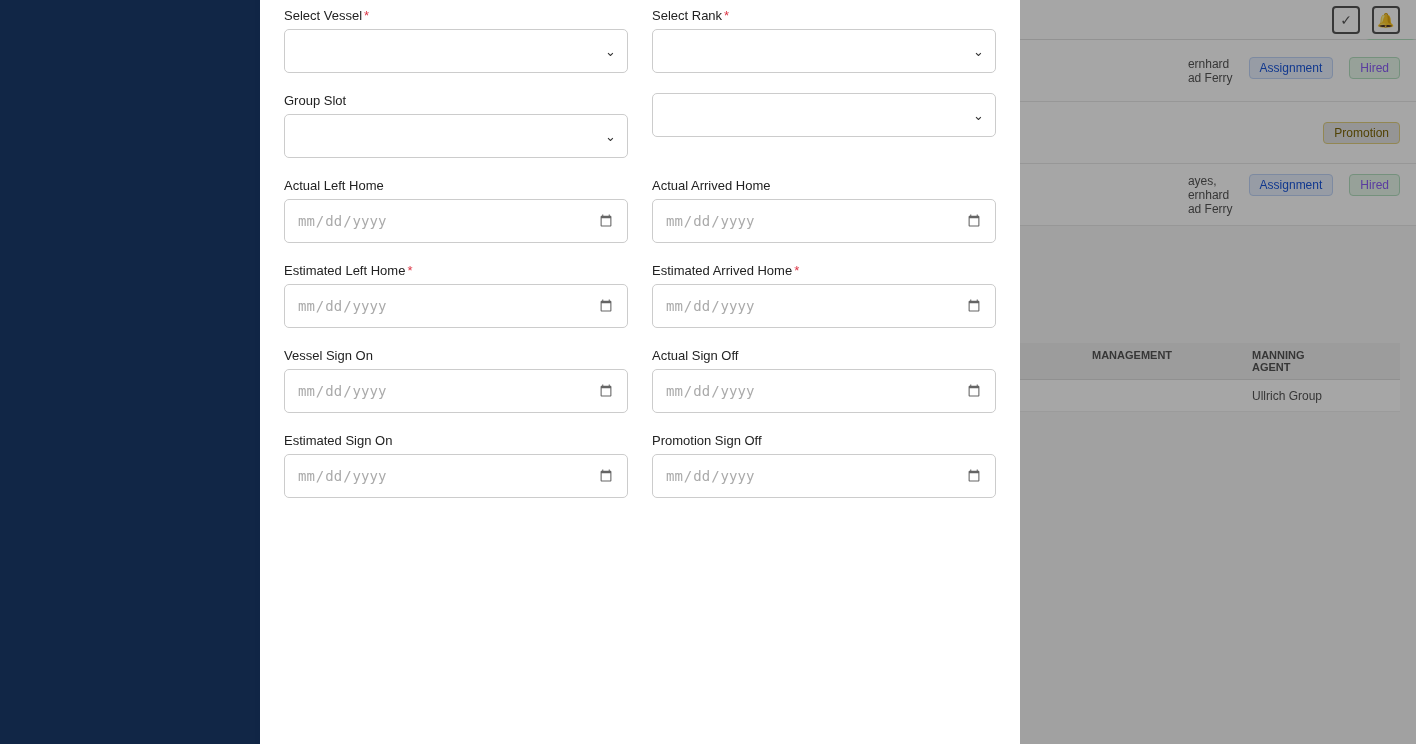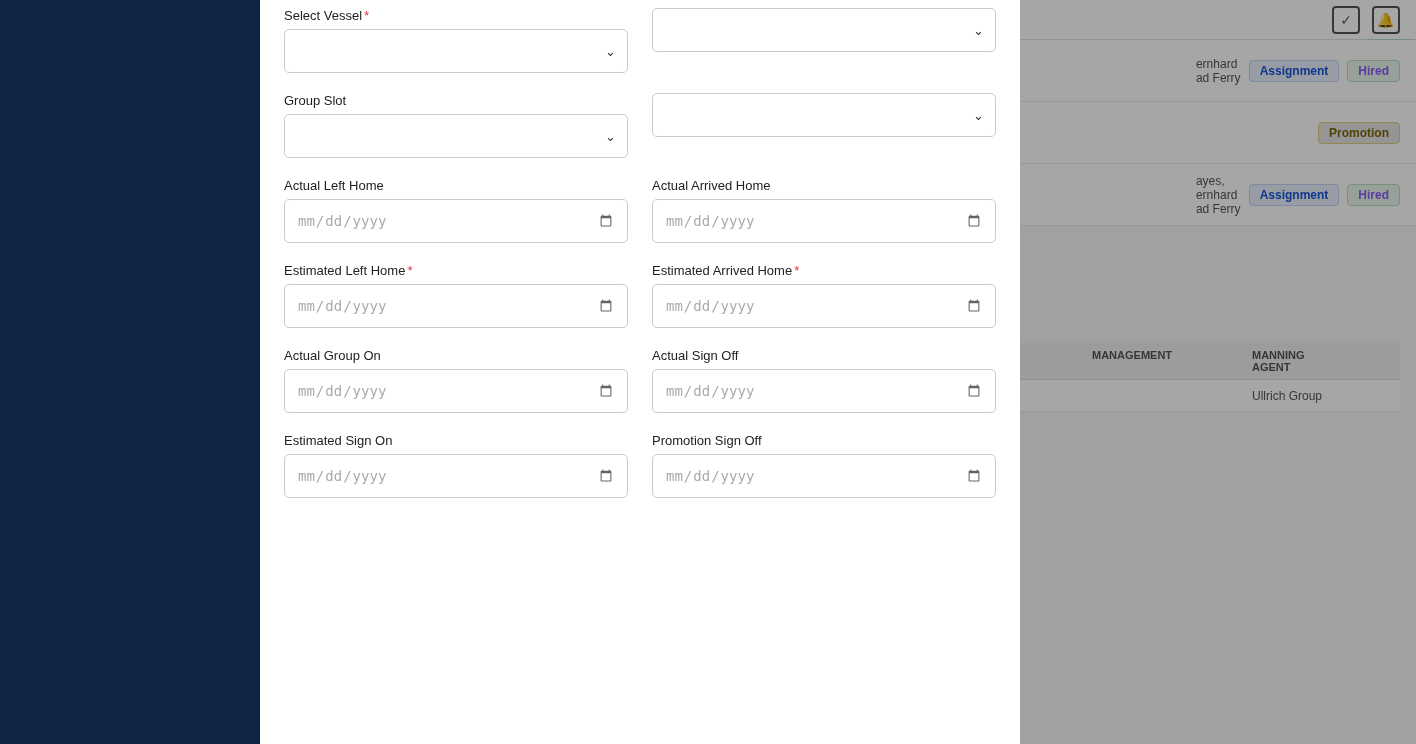--- a/index.html
+++ b/index.html
@@ -72,28 +72,28 @@
       height: 62px;
     }
 
     .bg-table-row.blue-text .cell-rank {
       color: #1a56db;
       font-weight: 500;
     }
 
     .cell-rank { width: 200px; color: #333; font-size: 13px; }
     .cell-spacer { flex: 1; }
-    .cell-end { display: flex; align-items: center; gap: 8px; margin-left: auto; }
+    .cell-end { display: flex; align-items: flex-start; gap: 16px; margin-left: auto; }
     .cell-note { color: #555; font-size: 12px; }
 
     .badge {
       padding: 3px 10px;
       border-radius: 4px;
       font-size: 12px;
-      font-weight: 700;
+      font-weight: 400;
     }
     .badge-assignment {
       background: #e8f0fe;
       color: #1a56db;
       border: 1px solid #c0d4f7;
     }
     .badge-hired {
       background: #e8f7ec;
       color: #8b5cf6;
       border: 1px solid #b4dfc0;
@@ -342,20 +342,23 @@
         <span>Select Vessel</span><span class="required-star">*</span>
       </label>
       <div class="select-wrapper">
         <select class="form-select">
           <option value=""></option>
         </select>
         <span class="select-arrow">⌄</span>
       </div>
     </div>
     <div class="form-group">
+      <label class="form-label">
+        <span>Select Rank</span><span class="required-star">*</span>
+      </label>
       <div class="select-wrapper">
         <select class="form-select">
           <option value=""></option>
         </select>
         <span class="select-arrow">⌄</span>
       </div>
     </div>
   </div>
 
   <div class="modal-section">
@@ -407,21 +410,21 @@
         <span>Estimated Arrived Home</span><span class="required-star">*</span>
       </label>
       <div class="date-wrapper">
         <input type="date" class="form-date-input" style="">
       </div>
     </div>
   </div>
 
   <div class="modal-section">
     <div class="form-group">
-      <label class="form-label">Actual Group On</label>
+      <label class="form-label">Vessel Sign On</label>
       <div class="date-wrapper">
         <input type="date" class="form-date-input" style="">
       </div>
     </div>
     <div class="form-group">
       <label class="form-label">Actual Sign Off</label>
       <div class="date-wrapper">
         <input type="date" class="form-date-input" style="">
       </div>
     </div>

